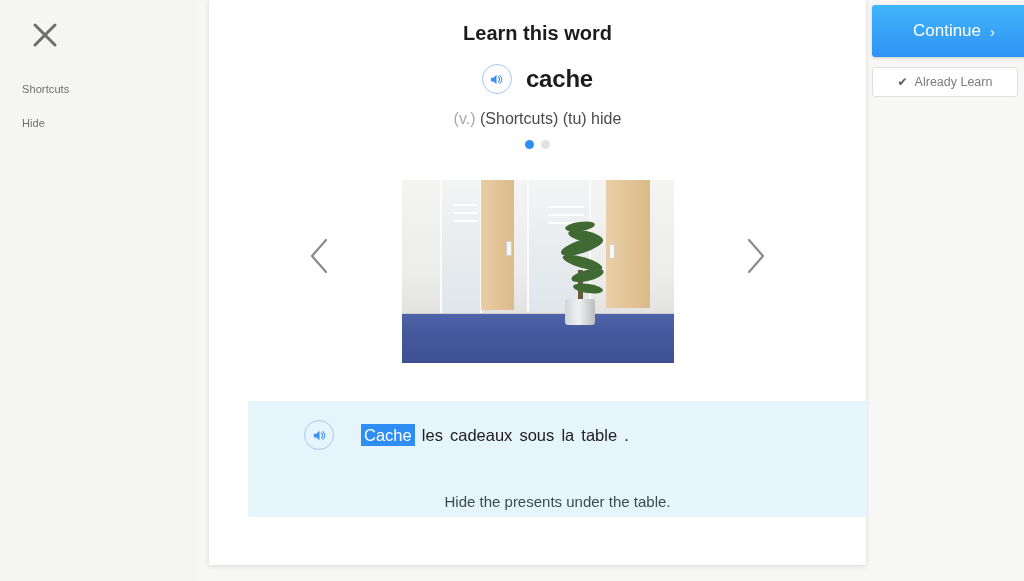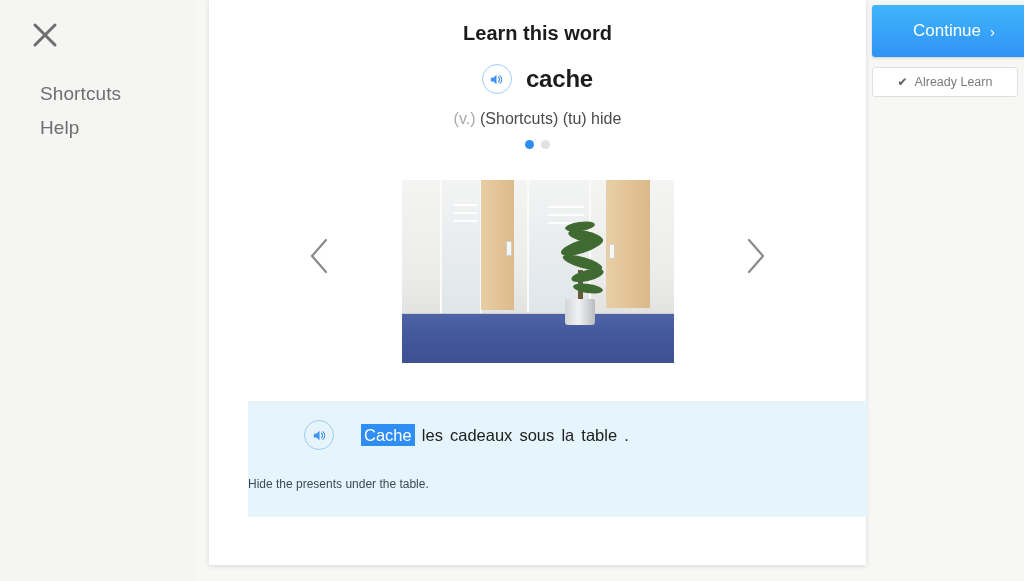--- a/index.html
+++ b/index.html
@@ -25,22 +25,22 @@
   }
   #close-btn {
     position: absolute;
     left: 30px; top: 20px;
     width: 30px; height: 30px;
     cursor: pointer;
   }
   #close-btn svg { display: block; }
   .side-link {
     position: absolute;
-    left: 40px;
-    font-size: 19px;
+    left: 22px;
+    font-size: 11px;
     color: #6f6f6f;
     cursor: pointer;
     letter-spacing: 0.1px;
   }
   #link-shortcuts { top: 83px; }
   #link-help { top: 117px; }
 
   
   #card {
     position: absolute;
@@ -224,23 +224,23 @@
     color: #212121;
     word-spacing: 2.5px;
   }
   #sentence-text .hl {
     background: #2f8ef4;
     color: #ffffff;
     padding: 2px 3px;
   }
   #translation {
     position: absolute;
-    top: 76px; left: 0; right: 0;
-    text-align: left;
-    font-size: 12px;
+    top: 92px; left: 0; right: 0;
+    text-align: center;
+    font-size: 15px;
     color: #3d4a52;
   }
 
   
   #continue-btn {
     position: absolute;
     left: 872px; top: 5px;
     width: 164px; height: 52px;
     border: none;
     border-radius: 3px;
@@ -279,21 +279,21 @@
 <body>
 
 <div id="sidebar">
   <div id="close-btn">
     <svg width="30" height="30" viewBox="0 0 30 30">
       <line x1="5" y1="5" x2="25" y2="25" stroke="#6e6e6e" stroke-width="3" stroke-linecap="round"></line>
       <line x1="25" y1="5" x2="5" y2="25" stroke="#6e6e6e" stroke-width="3" stroke-linecap="round"></line>
     </svg>
   </div>
   <div class="side-link" id="link-shortcuts">Shortcuts</div>
-  <div class="side-link" id="link-help">Help</div>
+  <div class="side-link" id="link-help">Hide</div>
 </div>
 
 <div id="card">
 
   <div id="learn-title">Learn this word</div>
 
   <div id="word-row">
     <div class="speaker">
       <svg width="15" height="15" viewBox="0 0 16 16">
         <path d="M2 6h2.6L8 3v10L4.6 10H2z" fill="#3d93f0"></path>

